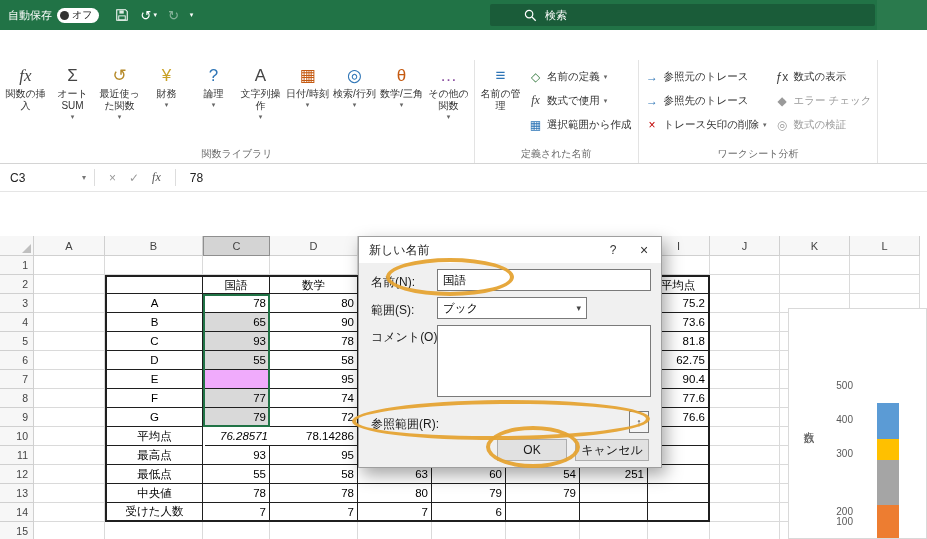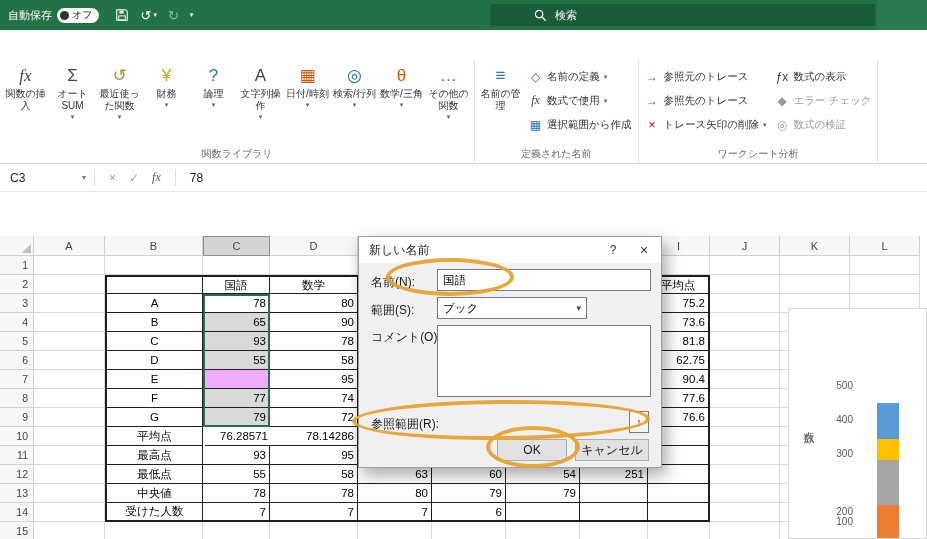--- a/index.html
+++ b/index.html
@@ -9,21 +9,21 @@
   
   .titlebar { position: absolute; left: 0; top: 0; width: 927px; height: 30px; background: #217346; display: flex; align-items: center; color: #fff; font-size: 11px; z-index: 10; }
   .autosave { display: flex; align-items: center; gap: 5px; padding-left: 8px; }
   .pill { display: inline-flex; align-items: center; gap: 3px; background: #fff; color: #222; border-radius: 9px; height: 15px; padding: 0 7px 0 3px; font-size: 10px; }
   .dot { width: 9px; height: 9px; border-radius: 50%; background: #333; }
   .qat { display: flex; align-items: center; gap: 11px; margin-left: 16px; font-size: 13px; }
   .qbtn { display: inline-flex; align-items: center; gap: 2px; }
   .redo { opacity: .45; }
   .tinycaret { font-size: 7px; }
   .doc-title { position: absolute; left: 348px; top: 0; height: 30px; display: flex; align-items: center; gap: 6px; font-size: 12px; }
-  .searchbox { position: absolute; left: 490px; top: 4px; width: 385px; height: 22px; background: #1a5c39; border-radius: 2px; display: flex; align-items: center; gap: 8px; padding-left: 44px; }
+  .searchbox { position: absolute; left: 490px; top: 4px; width: 385px; height: 22px; background: #1a5c39; border-radius: 2px; display: flex; align-items: center; gap: 8px; padding-left: 34px; }
   .tbright { position: absolute; right: 0; top: 0; width: 50px; height: 30px; background: #2a7a4d; }
 
   
   .tabs { position: absolute; left: 0; top: 30px; width: 927px; height: 30px; background: #fff; display: flex; align-items: stretch; padding-left: 8px; z-index: 9; }
   .tab { padding: 0 13px; display: flex; align-items: center; font-size: 12px; color: #333; }
   .tab.active { color: #217346; box-shadow: inset 0 -3px 0 #217346; }
 
   
   .ribbon { position: absolute; left: 0; top: 60px; width: 927px; height: 104px; background: #fff; border-bottom: 1px solid #d4d4d4; display: flex; z-index: 9; }
   .rgroup { display: flex; flex-direction: column; border-right: 1px solid #e3e3e3; }
@@ -377,21 +377,21 @@
       <div class="cell" style="left: 432px; top: 172px; width: 74px; height: 19px; border-right: 1px solid rgb(31, 31, 31); border-bottom: 1px solid rgb(31, 31, 31);"></div>
       <div class="cell" style="left: 506px; top: 172px; width: 74px; height: 19px; border-right: 1px solid rgb(31, 31, 31); border-bottom: 1px solid rgb(31, 31, 31);"></div>
       <div class="cell" style="left: 580px; top: 172px; width: 68px; height: 19px; border-right: 1px solid rgb(31, 31, 31); border-bottom: 1px solid rgb(31, 31, 31);"></div>
       <div class="cell num" style="left: 648px; top: 172px; width: 62px; height: 19px; border-right: 2px solid rgb(31, 31, 31); border-bottom: 1px solid rgb(31, 31, 31);">76.6</div>
       <div class="cell" style="left: 710px; top: 172px; width: 70px; height: 19px; border-right: 1px solid rgb(218, 218, 218); border-bottom: 1px solid rgb(218, 218, 218);"></div>
       <div class="cell" style="left: 780px; top: 172px; width: 70px; height: 19px; border-right: 1px solid rgb(218, 218, 218); border-bottom: 1px solid rgb(218, 218, 218);"></div>
       <div class="cell" style="left: 850px; top: 172px; width: 70px; height: 19px; border-right: 1px solid rgb(218, 218, 218); border-bottom: 1px solid rgb(218, 218, 218);"></div>
       <div class="rh" style="top: 191px; height: 19px;">10</div>
       <div class="cell" style="left: 34px; top: 191px; width: 71px; height: 19px; border-right: 1px solid rgb(218, 218, 218); border-bottom: 1px solid rgb(218, 218, 218);"></div>
       <div class="cell ctr" style="left: 105px; top: 191px; width: 98px; height: 19px; border-right: 1px solid rgb(31, 31, 31); border-bottom: 1px solid rgb(31, 31, 31); border-left: 2px solid rgb(31, 31, 31);">平均点</div>
-      <div class="cell num" style="left: 205px; top: 191px; width: 67px; height: 19px; border-right: 1px solid rgb(31, 31, 31); border-bottom: 1px solid rgb(31, 31, 31);">76.28571</div>
+      <div class="cell num" style="left: 205px; top: 191px; width: 67px; height: 19px; border-right: 1px solid rgb(31, 31, 31); border-bottom: 1px solid rgb(31, 31, 31); font-style: italic;">76.28571</div>
       <div class="cell num" style="left: 270px; top: 191px; width: 88px; height: 19px; border-right: 1px solid rgb(31, 31, 31); border-bottom: 1px solid rgb(31, 31, 31);">78.14286</div>
       <div class="cell" style="left: 358px; top: 191px; width: 74px; height: 19px; border-right: 1px solid rgb(31, 31, 31); border-bottom: 1px solid rgb(31, 31, 31);"></div>
       <div class="cell" style="left: 432px; top: 191px; width: 74px; height: 19px; border-right: 1px solid rgb(31, 31, 31); border-bottom: 1px solid rgb(31, 31, 31);"></div>
       <div class="cell" style="left: 506px; top: 191px; width: 74px; height: 19px; border-right: 1px solid rgb(31, 31, 31); border-bottom: 1px solid rgb(31, 31, 31);"></div>
       <div class="cell" style="left: 580px; top: 191px; width: 68px; height: 19px; border-right: 1px solid rgb(31, 31, 31); border-bottom: 1px solid rgb(31, 31, 31);"></div>
       <div class="cell" style="left: 648px; top: 191px; width: 62px; height: 19px; border-right: 2px solid rgb(31, 31, 31); border-bottom: 1px solid rgb(31, 31, 31);"></div>
       <div class="cell" style="left: 710px; top: 191px; width: 70px; height: 19px; border-right: 1px solid rgb(218, 218, 218); border-bottom: 1px solid rgb(218, 218, 218);"></div>
       <div class="cell" style="left: 780px; top: 191px; width: 70px; height: 19px; border-right: 1px solid rgb(218, 218, 218); border-bottom: 1px solid rgb(218, 218, 218);"></div>
       <div class="cell" style="left: 850px; top: 191px; width: 70px; height: 19px; border-right: 1px solid rgb(218, 218, 218); border-bottom: 1px solid rgb(218, 218, 218);"></div>
       <div class="rh" style="top: 210px; height: 19px;">11</div>

